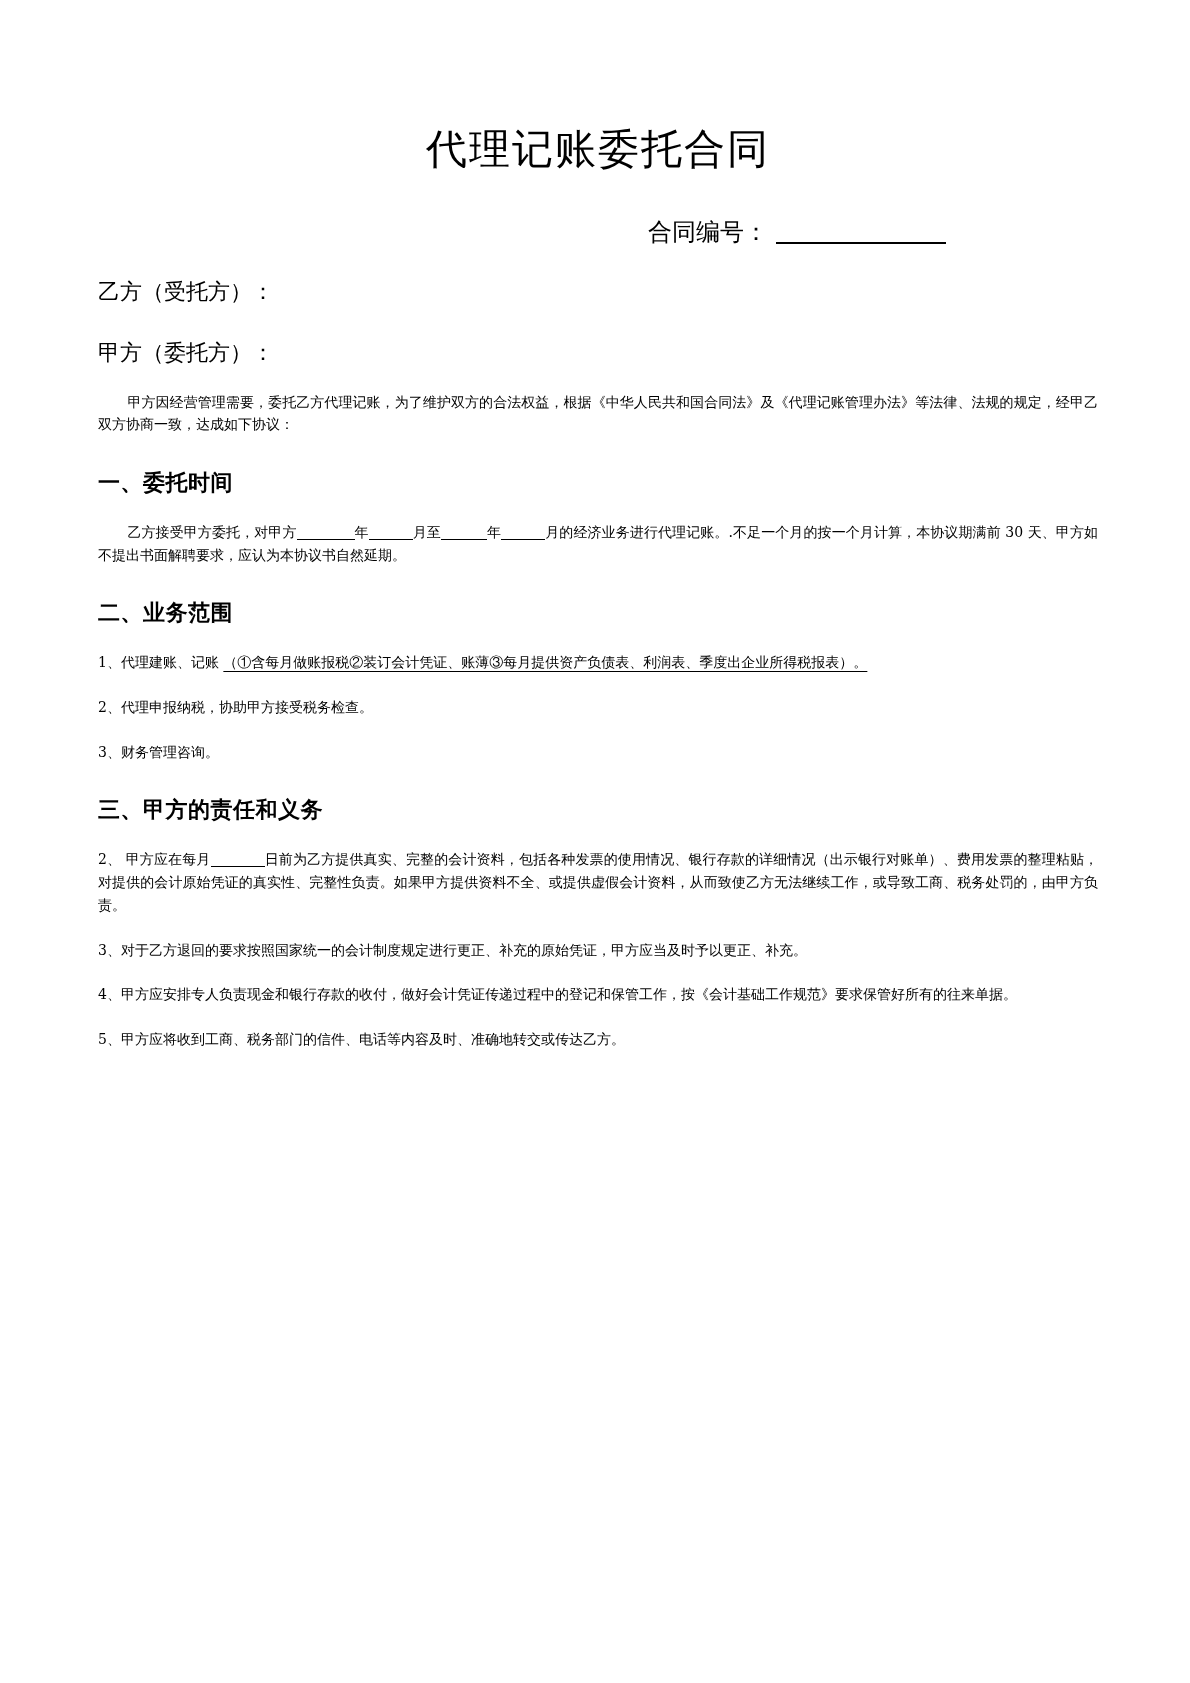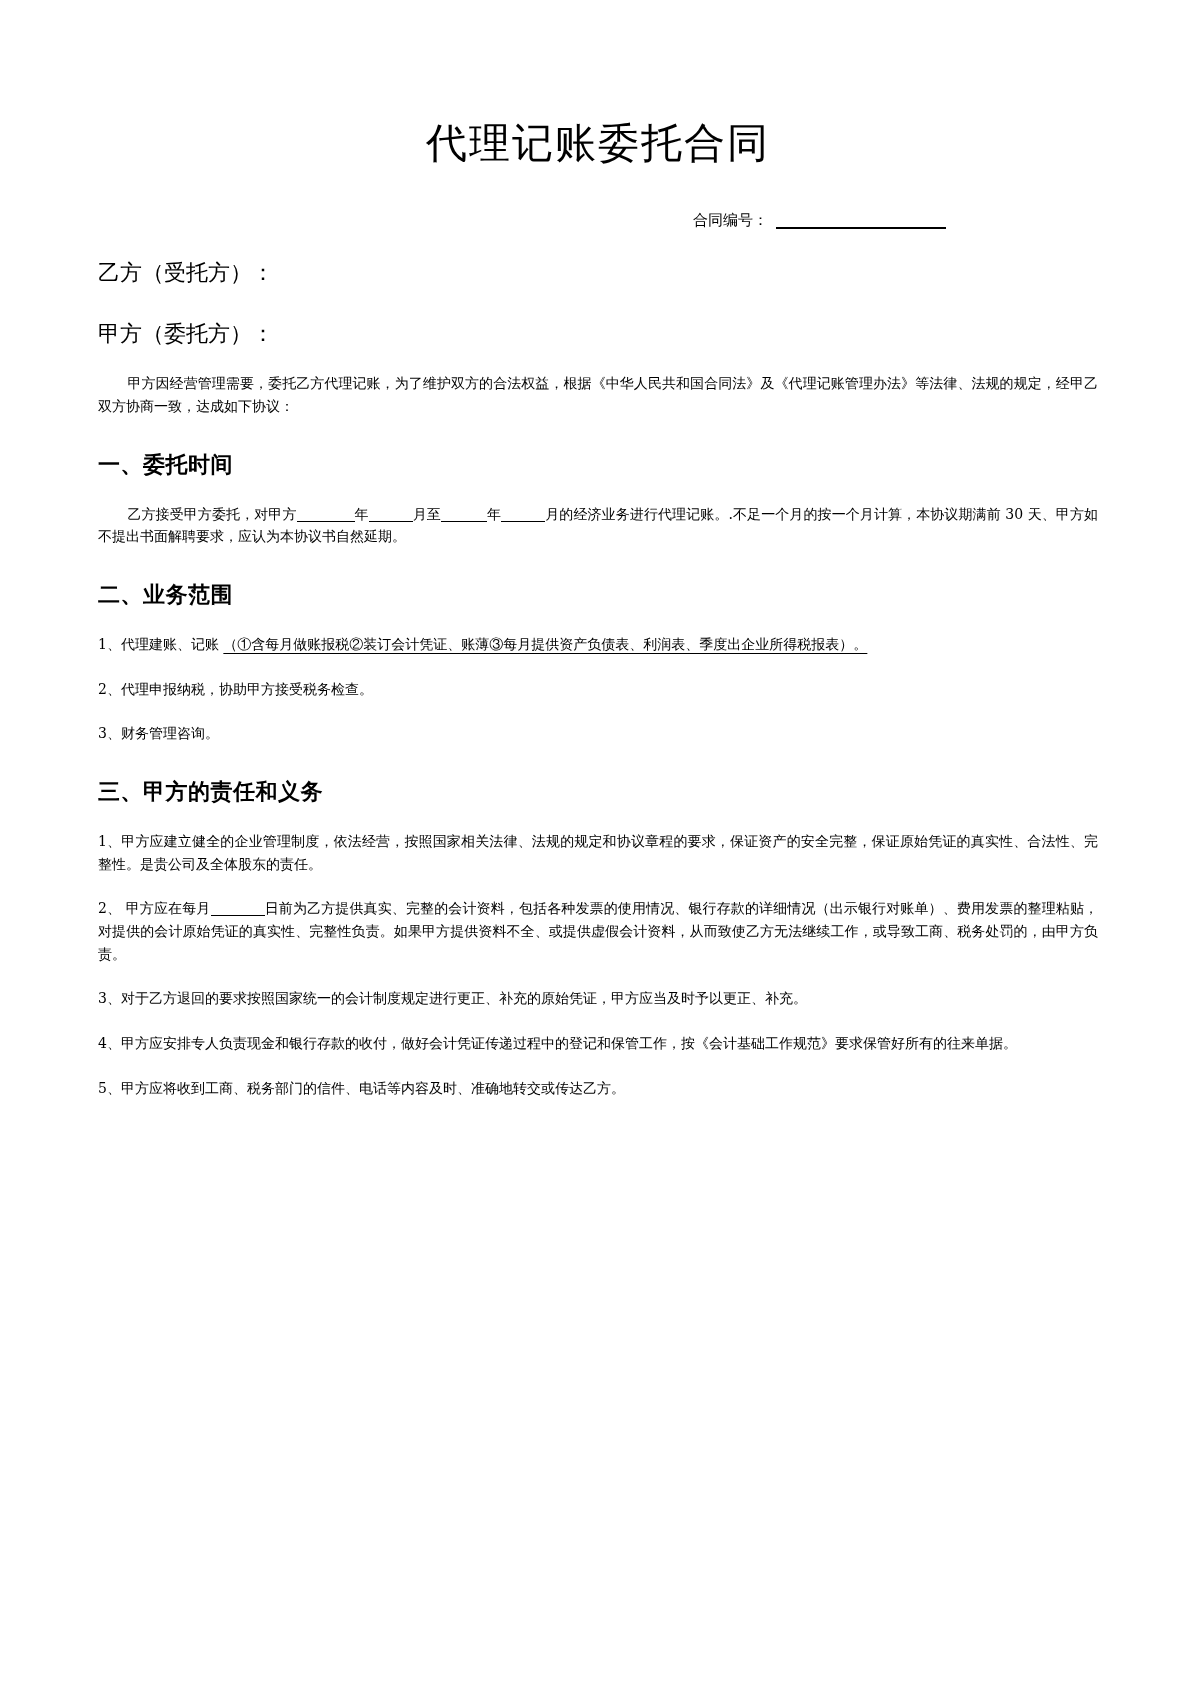--- a/index.html
+++ b/index.html
@@ -8,21 +8,21 @@
     background: #ffffff;
   }
   body {
     font-family: "DejaVu Serif", "Liberation Serif", serif;
     color: #000000;
   }
   .page {
     position: relative;
     width: 1190px;
     height: 1381px;
-    margin: 6px auto;
+    margin: 12px auto;
     background: #ffffff;
     box-sizing: border-box;
     overflow: hidden;
   }
   .content {
     position: absolute;
     left: 98px;
     top: 0;
     width: 1000px;
   }
@@ -37,21 +37,21 @@
     padding-top: 113px;
     line-height: 1.2;
     font-family: "DejaVu Sans", "Liberation Sans", sans-serif;
   }
 
   
   .contract-no-row {
     margin-top: 42px;
     text-align: right;
     padding-right: 152px;
-    font-size: 15px;
+    font-size: 24px;
     line-height: 1.4;
     white-space: nowrap;
   }
   .contract-no-row .blank {
     display: inline-block;
     width: 170px;
     border-bottom: 2px solid #000;
     vertical-align: -4px;
     margin-left: 8px;
   }
@@ -143,21 +143,20 @@
     <p class="para">
       <span>1、代理建账、记账 </span><span class="underlined">（①含每月做账报税②装订会计凭证、账薄③每月提供资产负债表、利润表、季度出企业所得税报表）。</span>
     </p>
 
     <p class="para">2、代理申报纳税，协助甲方接受税务检查。</p>
 
     <p class="para">3、财务管理咨询。</p>
 
     <h2 class="section-heading">三、甲方的责任和义务</h2>
 
-    <p class="para">1、甲方应建立健全的企业管理制度，依法经营，按照国家相关法律、法规的规定和协议章程的要求，保证资产的安全完整，保证原始凭证的真实性、合法性、完整性。是贵公司及全体股东的责任。</p>
 
     <p class="para">
       <span>2、 甲方应在每月</span><span class="ul-blank ul-w5"></span><span>日前为乙方提供真实、完整的会计资料，包括各种发票的使用情况、银行存款的详细情况（出示银行对账单）、费用发票的整理粘贴，对提供的会计原始凭证的真实性、完整性负责。如果甲方提供资料不全、或提供虚假会计资料，从而致使乙方无法继续工作，或导致工商、税务处罚的，由甲方负责。</span>
     </p>
 
     <p class="para">3、对于乙方退回的要求按照国家统一的会计制度规定进行更正、补充的原始凭证，甲方应当及时予以更正、补充。</p>
 
     <p class="para">4、甲方应安排专人负责现金和银行存款的收付，做好会计凭证传递过程中的登记和保管工作，按《会计基础工作规范》要求保管好所有的往来单据。</p>
 
     <p class="para">5、甲方应将收到工商、税务部门的信件、电话等内容及时、准确地转交或传达乙方。</p>

